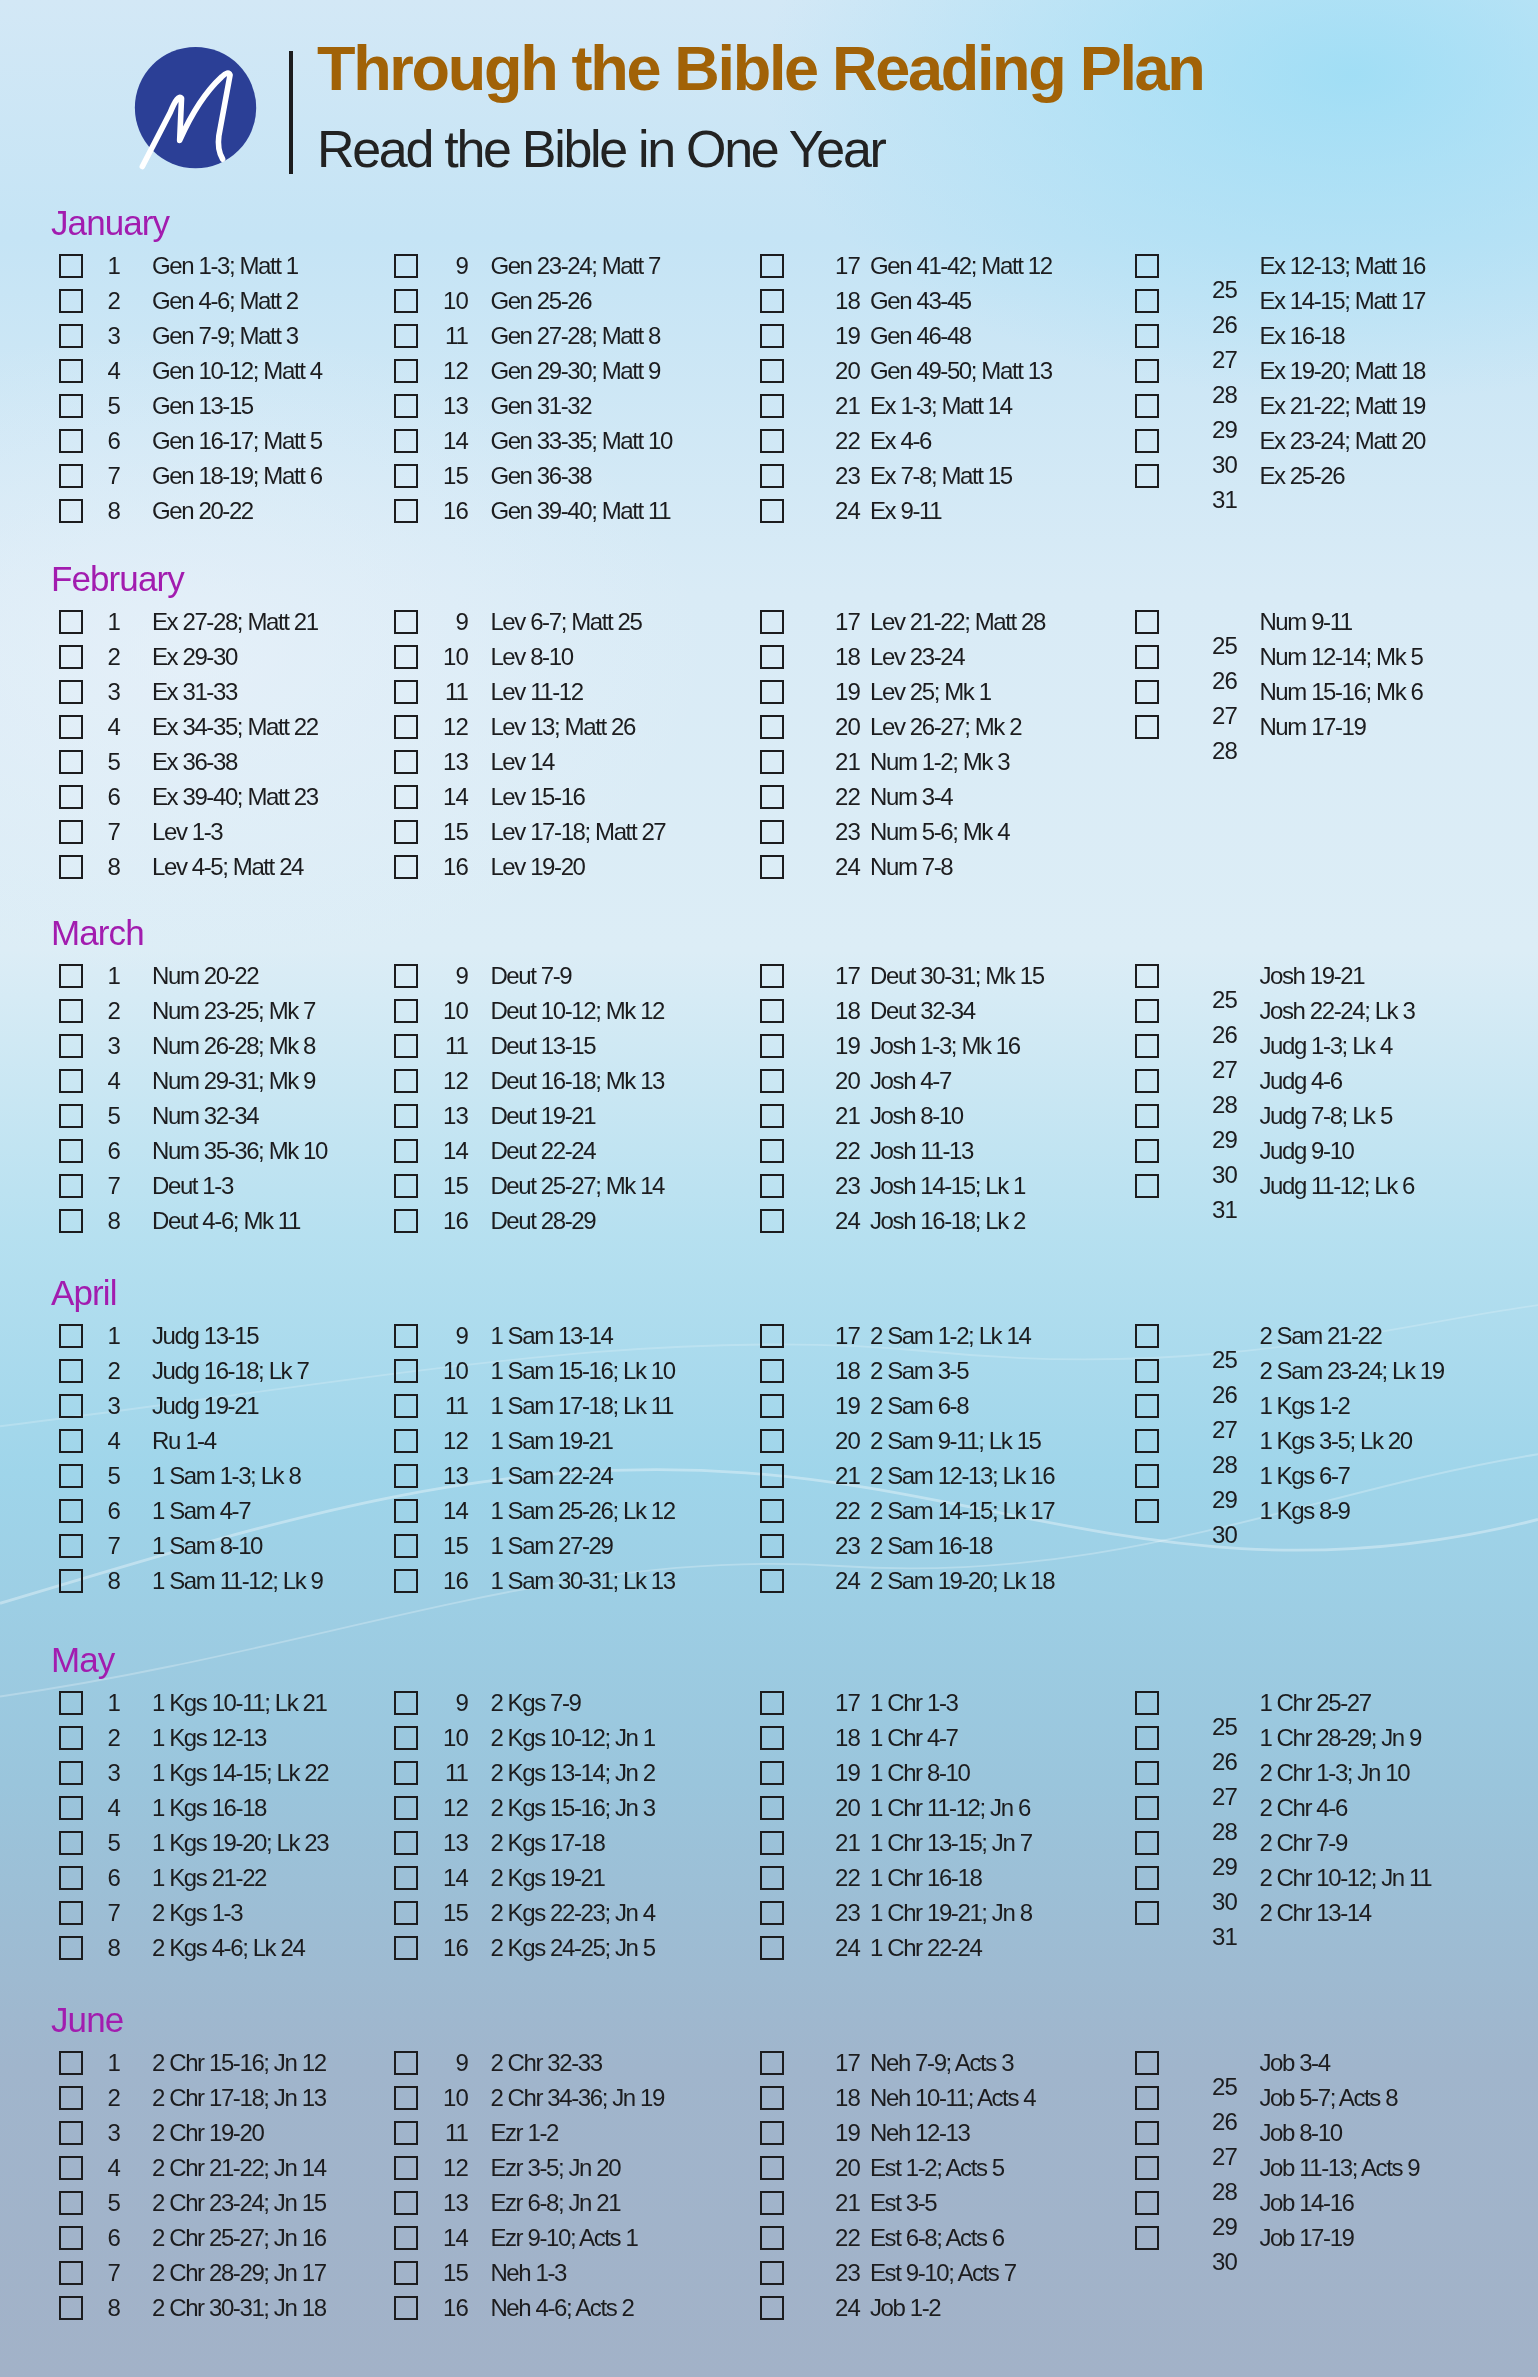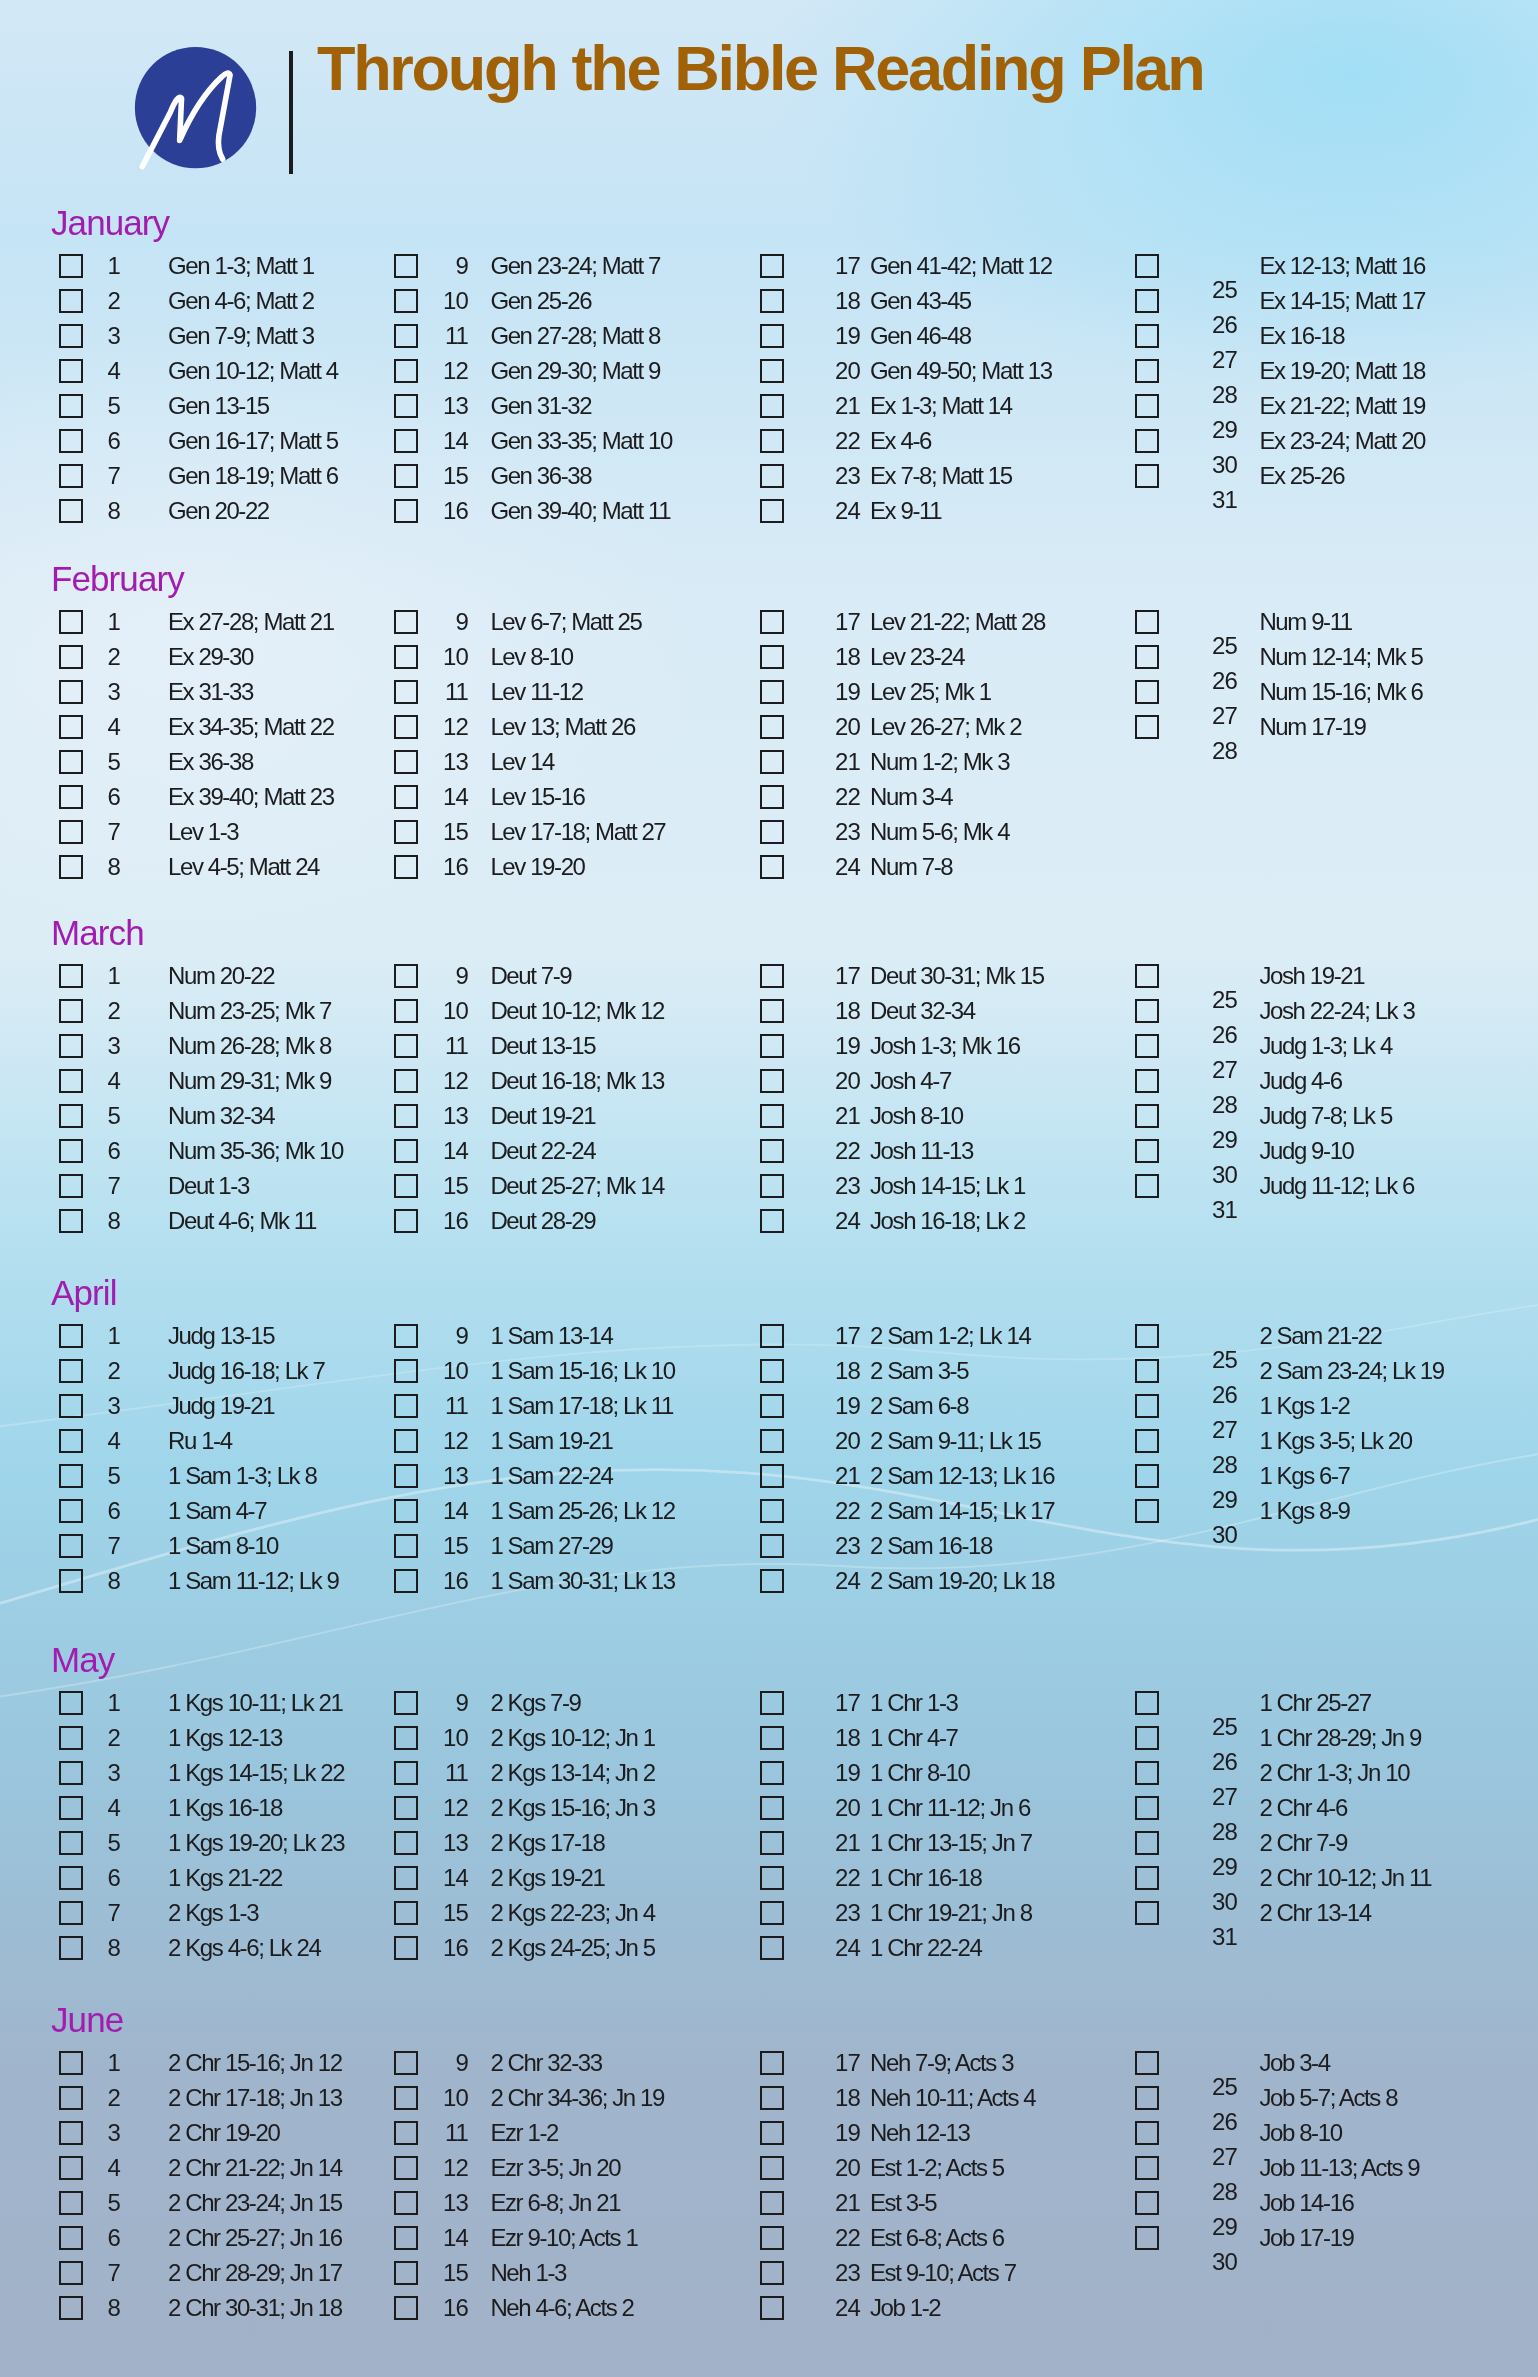--- a/index.html
+++ b/index.html
@@ -68,21 +68,21 @@
       background: transparent;
     }
     .day {
       width: 45px; text-align: right; font-size: 24px; letter-spacing: -0.9px; flex: none; color: #1c1c1e;
     }
     .reading {
       font-size: 24px; letter-spacing: -1.4px; color: #1c1c1e; margin-left: 22.4px;
     }
     .c1 { left: 59px; }
     .c1 .day { width: 37px; }
-    .c1 .reading { margin-left: 48px; }
+    .c1 .reading { margin-left: 32px; }
     .c2 { left: 394px; }
     .c2 .day { width: 50px; }
     .c3 { left: 760px; }
     .c3 .day { width: 76px; }
     .c3 .reading { margin-left: 10px; }
     .c4 { left: 1135px; }
     .c4 .day { width: 78px; margin-top: 48px; }
     .c4 .reading { }
   </style>
 </head>
@@ -97,20 +97,21 @@
 </svg>
 
 <div class="header">
   <svg class="logo" viewBox="0 0 135 135">
     <circle cx="67" cy="65" r="65" fill="#2b3f96"></circle>
     <path d="M10,128 L40,70 Q48,50 52,55 L50,100 Q70,55 95,32 Q102,25 104,30 L92,95 Q90,110 96,120" fill="none" stroke="#ffffff" stroke-width="6" stroke-linecap="round" stroke-linejoin="round"></path>
     <path d="M15,120 L45,60" stroke="#ffffff" stroke-width="3" fill="none"></path>
   </svg>
   <div class="divider"></div>
   <div class="title">Through the Bible Reading Plan</div>
+  <div class="subtitle">Read the Bible in One Year</div>
 </div>
 
 <div id="months">
     <div class="month" style="top: 196px;">
       <div class="month-name">January</div>
       <div class="col c1">
         <div class="row">
           <div class="cb"></div>
           <span class="day">1</span>
           <span class="reading">Gen 1-3; Matt 1</span>

